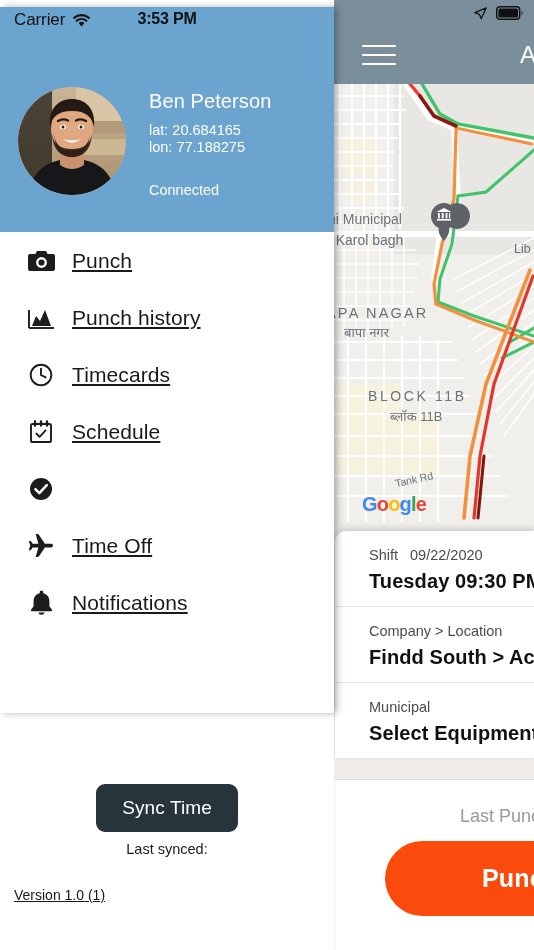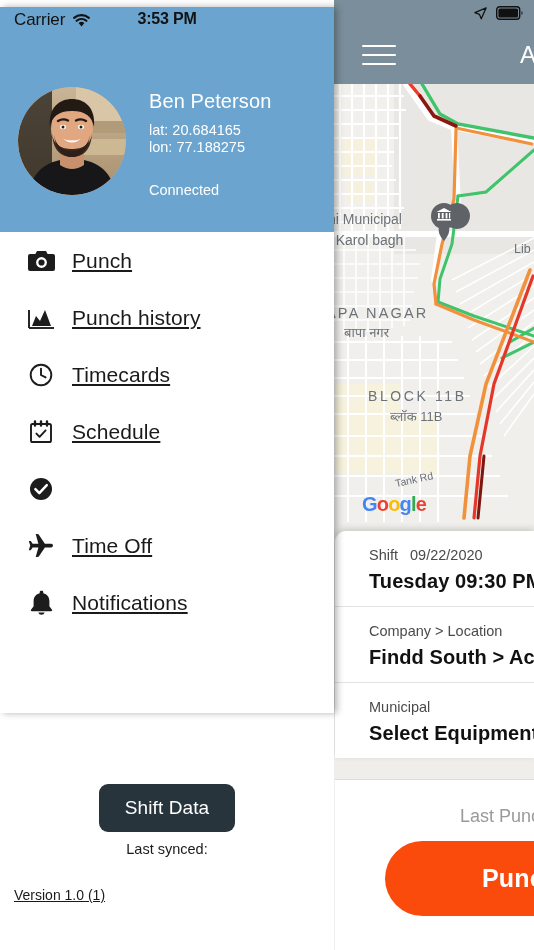--- a/index.html
+++ b/index.html
@@ -430,19 +430,19 @@
             <path d="M11.5 0.6 c-1 0 -1.8 0.8 -1.8 1.8 v0.8 C6 4 3.6 7.2 3.6 11 v5.2 L1 19.8 c-0.4 0.6 0 1.5 0.8 1.5 h19.4 c0.8 0 1.2 -0.9 0.8 -1.5 l-2.6 -3.6 V11 c0 -3.8 -2.4 -7 -6.1 -7.8 V2.4 c0 -1 -0.8 -1.8 -1.8 -1.8 Z" fill="#1c1c1c"></path>
             <path d="M8.3 22.4 a3.3 3 0 0 0 6.4 0 Z" fill="#1c1c1c"></path>
           </svg>
         </span>
         <span class="menu-label">Notifications</span>
       </div>
 
     </nav>
 
     <div id="sync-wrap">
-      <button id="sync-btn">Shift Data</button>
+      <button id="sync-btn">Sync Time</button>
       <div id="last-synced">Last synced:</div>
     </div>
     <div id="version">Version 1.0 (1)</div>
 
   </div>
 </div>
 
 </body></html>

